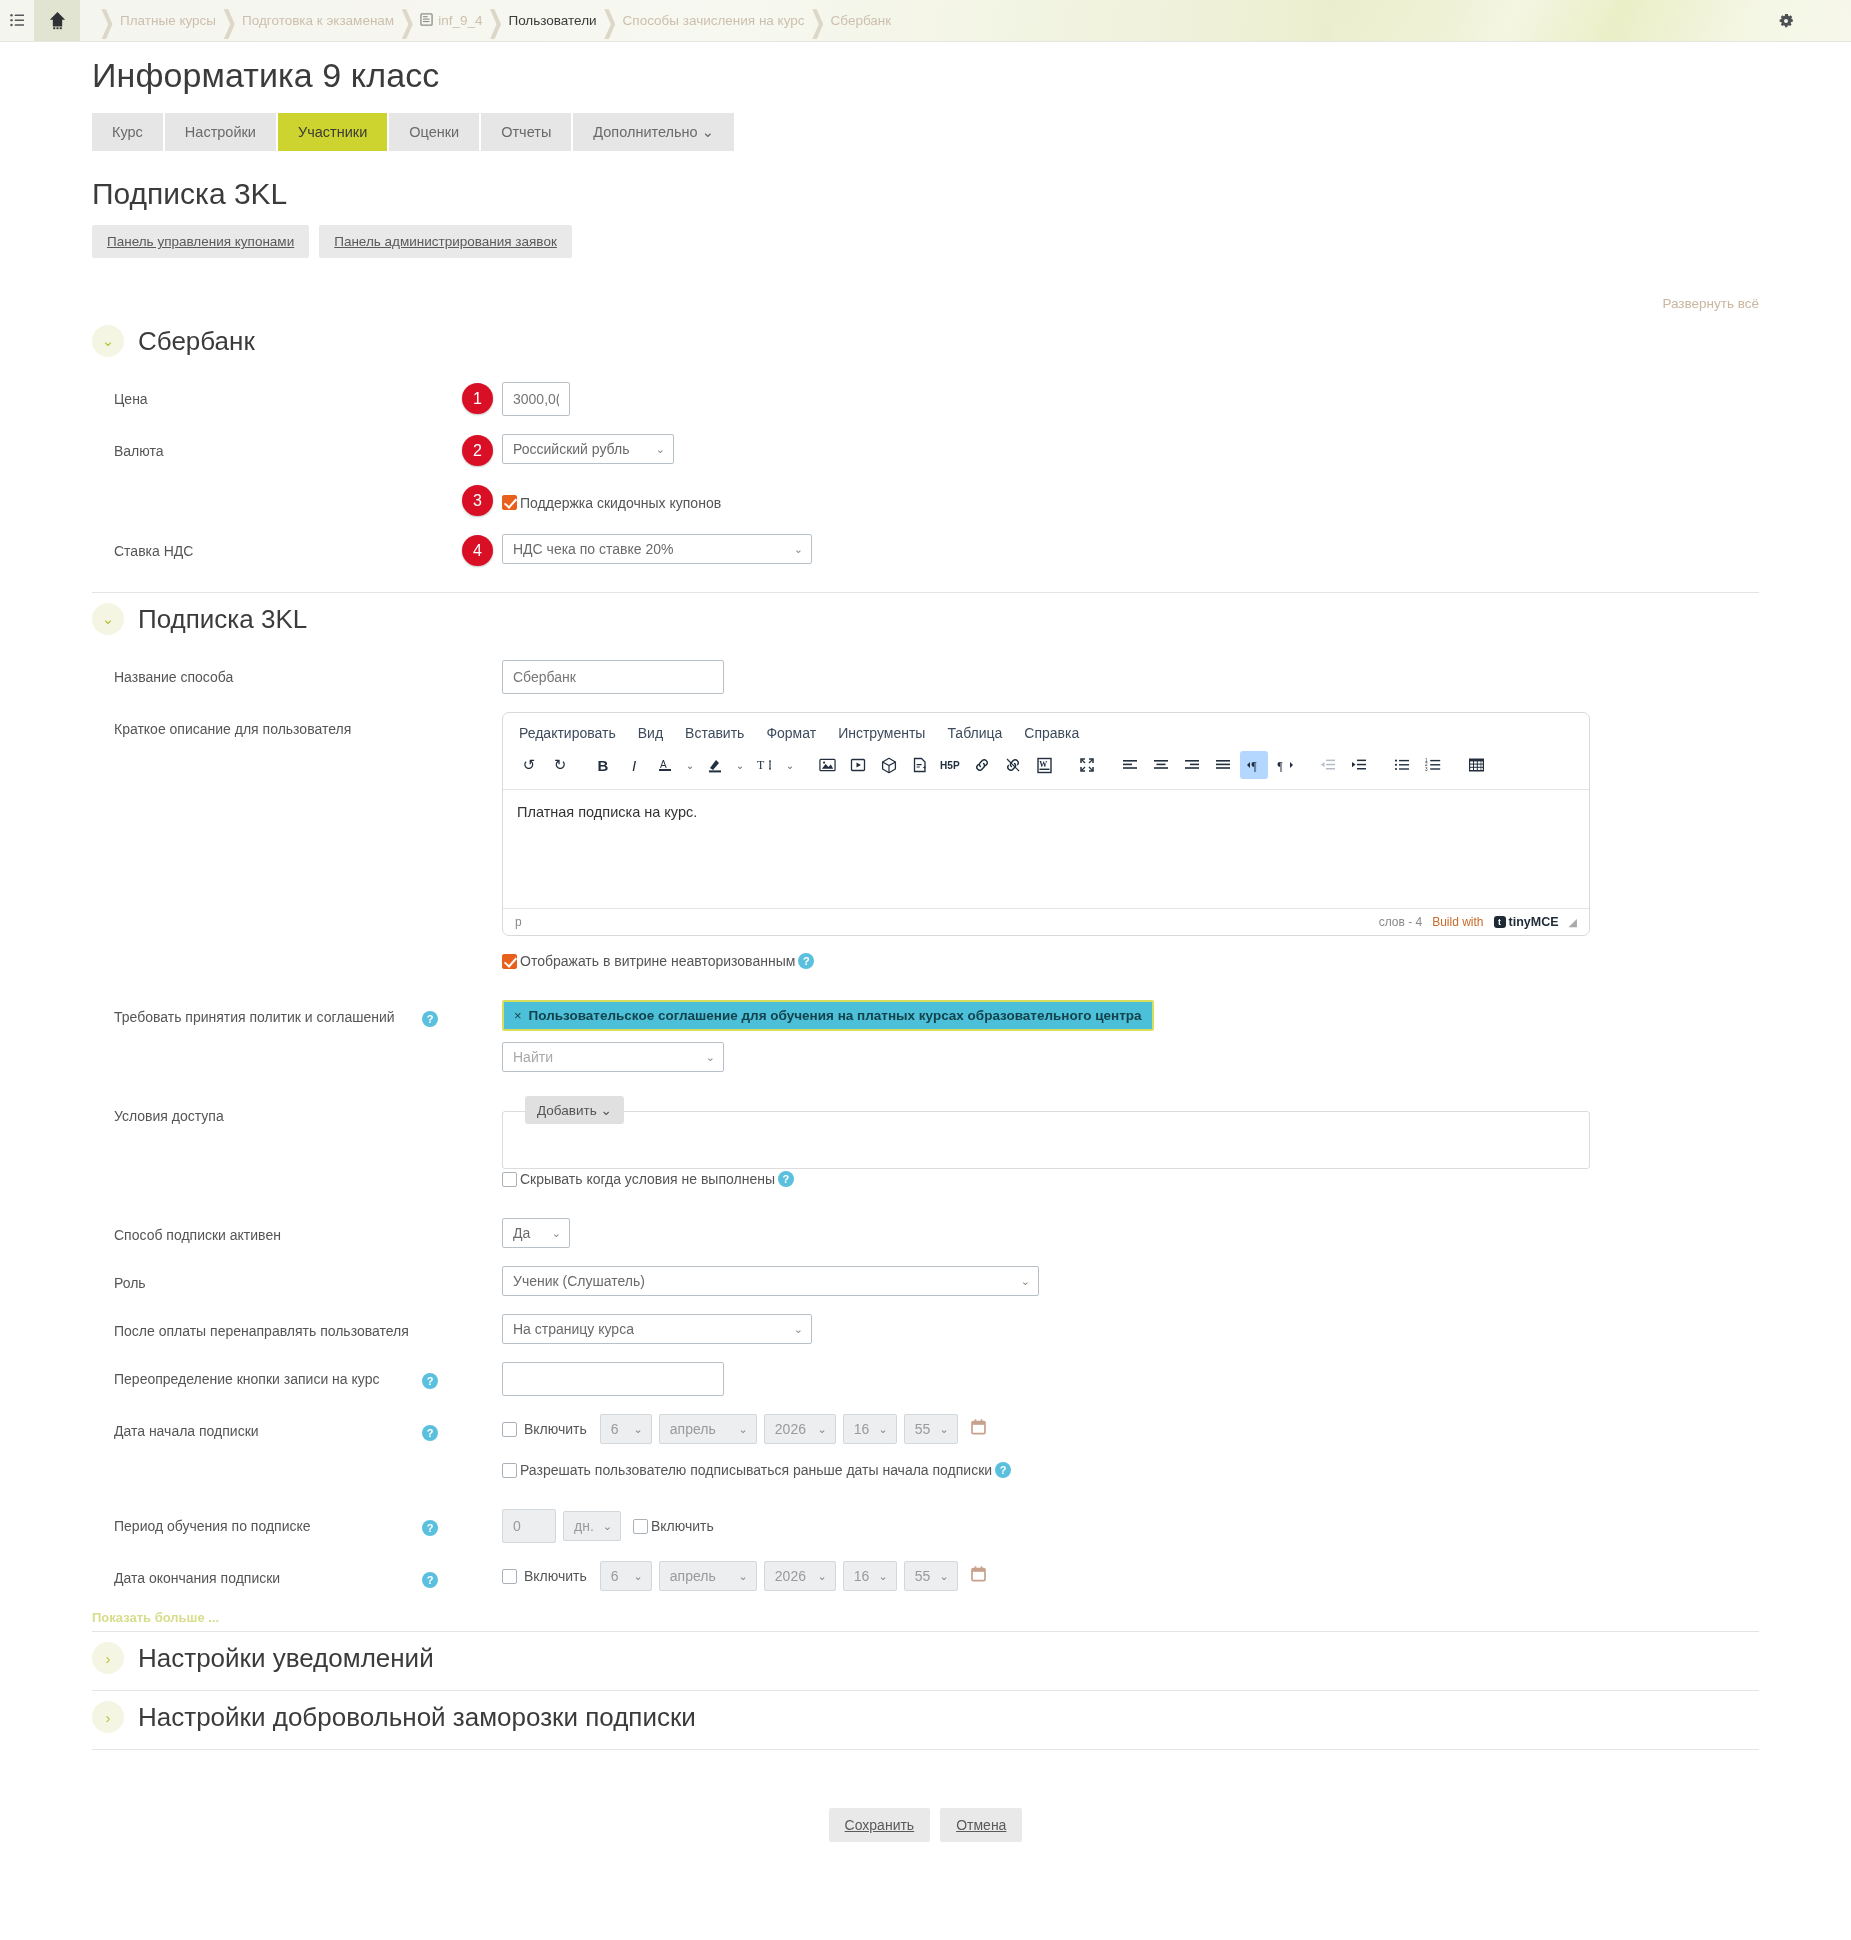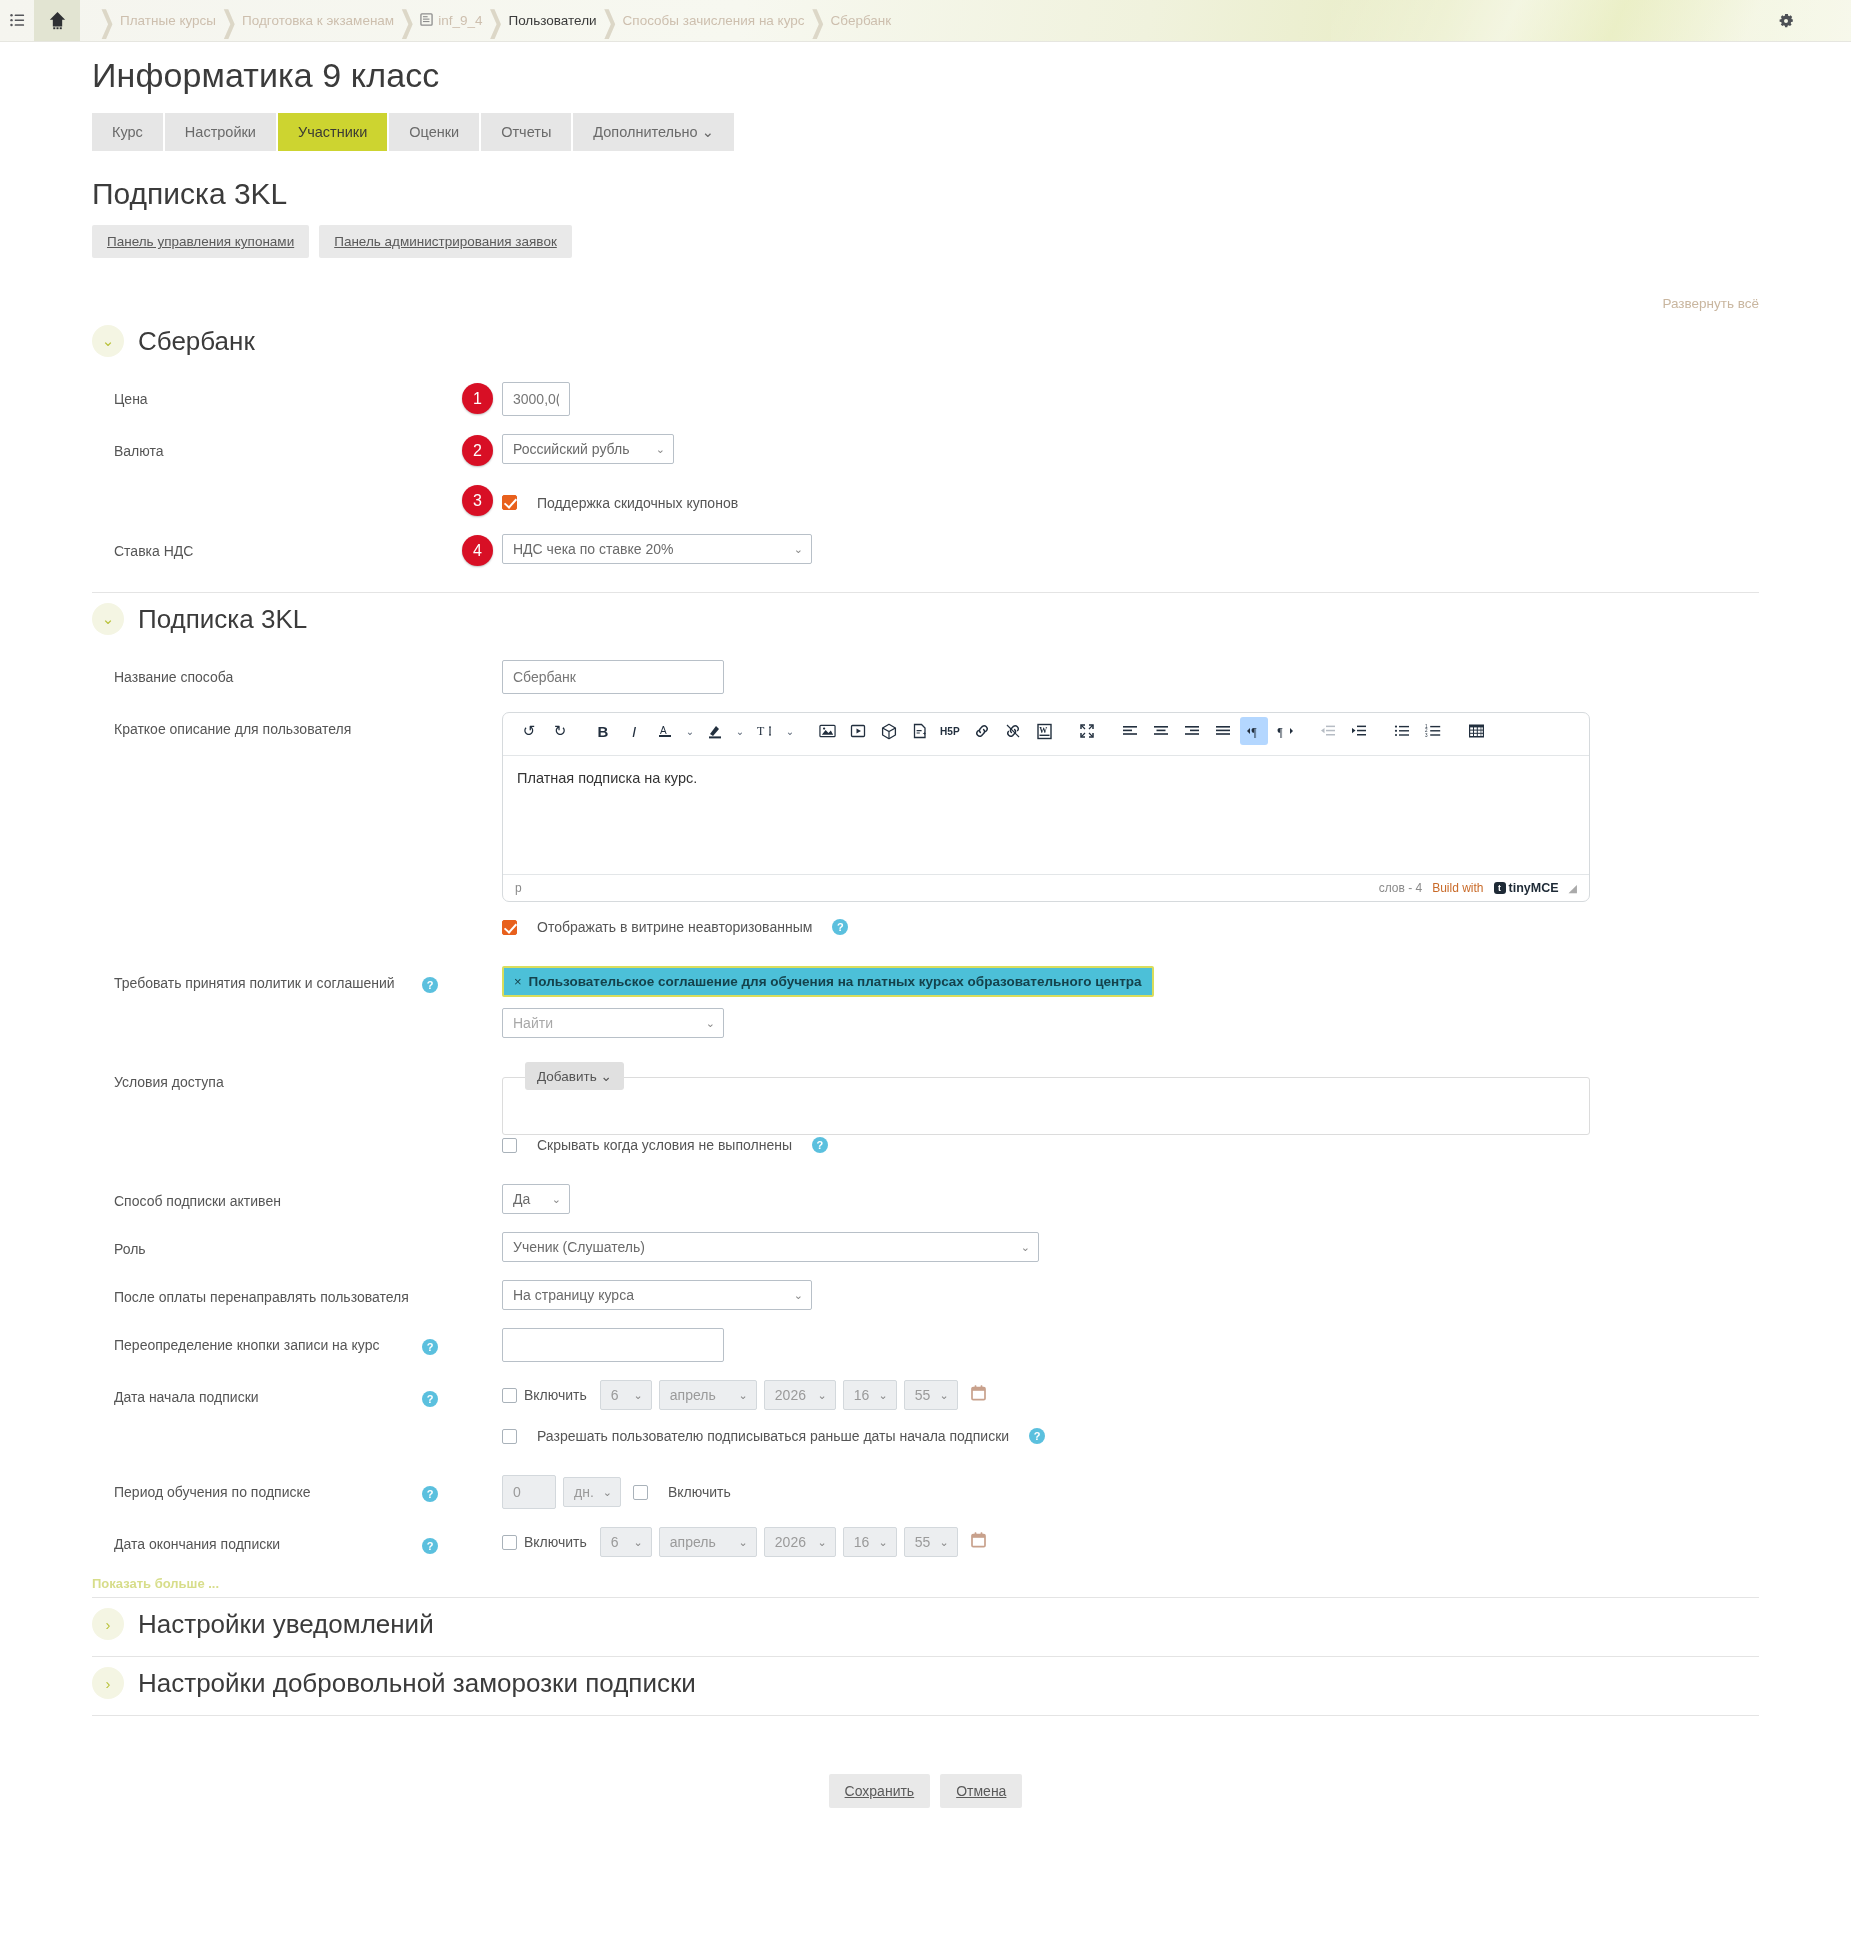--- a/index.html
+++ b/index.html
@@ -139,21 +139,21 @@
   .marker{
     width:31px; height:31px; border-radius:50%;
     background:#d80f25; color:#fff; font-size:16px;
     display:flex; align-items:center; justify-content:center;
     margin-right:9px; margin-top:1px; flex:none;
     box-shadow:0 1px 2px rgba(0,0,0,.25);
   }
   .marker-spacer{ width:40px; flex:none; }
 
   
-  .chk-line{ display:flex; align-items:center; gap:20px; font-size:14px; color:#555; }
+  .chk-line{ display:flex; align-items:center; gap:3px; font-size:14px; color:#555; }
   .cbox{
     width:15px; height:15px; border:1px solid #a9b2ba; background:#fff;
     border-radius:2px; flex:none; cursor:pointer;
   }
   .cbox.on{
     background:#e8601c; border-color:#e8601c;
     position:relative;
   }
   .cbox.on::after{
     content:""; position:absolute; left:4px; top:0px;
@@ -382,20 +382,29 @@
     </div>
   </div>
 
   <div class="frow">
     <div class="flabel">Краткое описание для пользователя</div>
     <div class="fhelp"></div>
     <div class="fctrl" style="display:block">
       <div style="display:flex">
       <span class="marker-spacer"></span>
       <div class="mce">
+        <div class="mce-menubar">
+          <span>Редактировать</span>
+          <span>Вид</span>
+          <span>Вставить</span>
+          <span>Формат</span>
+          <span>Инструменты</span>
+          <span>Таблица</span>
+          <span>Справка</span>
+        </div>
         <div class="mce-toolbar">
           <span class="tbtn">↺</span>
           <span class="tbtn">↻</span>
           <span class="tsep"></span>
           <span class="tbtn">
                 <b>B</b>
               </span>
           <span class="tbtn">
                 <i>I</i>
               </span>

